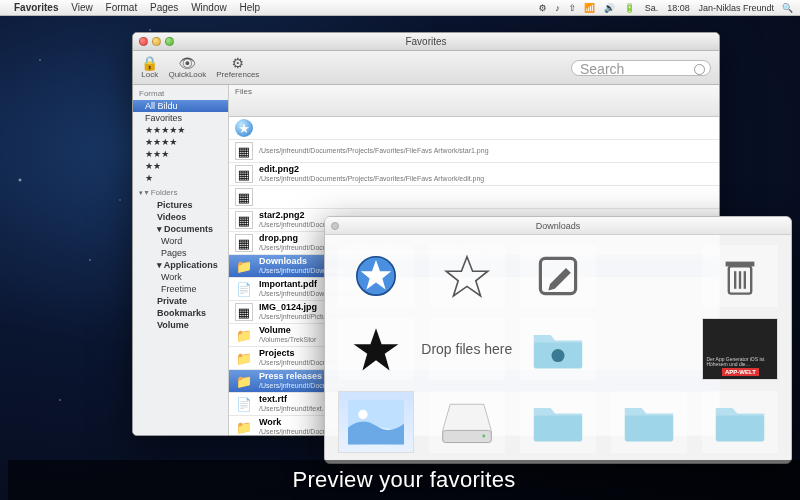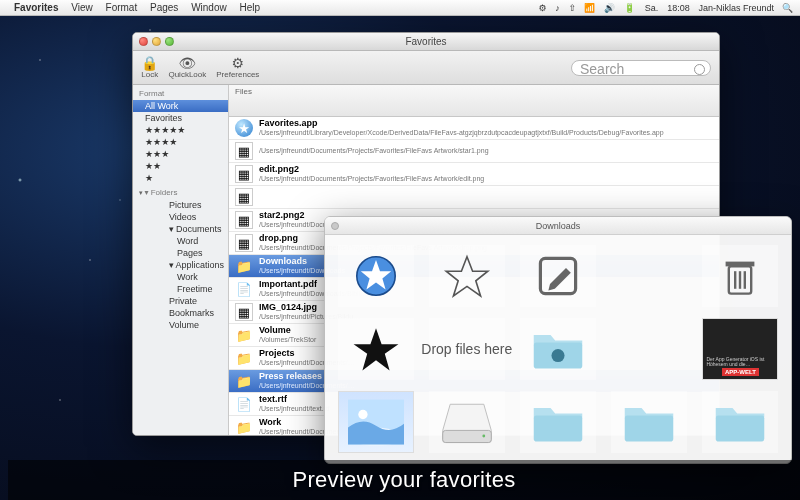--- a/index.html
+++ b/index.html
@@ -81,22 +81,22 @@
   .body { flex:1; display:flex; overflow:hidden; }
 
   
   .sidebar {
     width:96px; background:#eef0f2; border-right:1px solid #c9c9c9;
     font-size:9px; color:#333; overflow:hidden;
   }
   .sidebar .hdr { font-size:8px; color:#7a7a7a; padding:4px 6px 2px; text-transform:none;}
   .sidebar .item { padding:1px 6px 1px 12px; white-space:nowrap; cursor:pointer;}
   .sidebar .item.sel { background:linear-gradient(#5d8fdc,#3a6dc4); color:#fff;}
-  .sidebar .item.sub { padding-left:36px; }
-  .sidebar .item.sub2 { padding-left:44px; }
+  .sidebar .item.sub { padding-left:24px;font-weight:bold; }
+  .sidebar .item.sub2 { padding-left:28px; }
   .sidebar .disclose::before{content:"▸ ";font-size:7px;color:#666;}
   .sidebar .disclose.open::before{content:"▾ ";}
 
   
   .filecol { flex:1; display:flex; flex-direction:column; background:#fff; overflow:hidden;}
   .filecol .colhdr{
     height:32px; background:linear-gradient(#f8f8f8,#e6e6e6); border-bottom:1px solid #c7c7c7;
     font-size:8px; color:#666; padding-left:6px; line-height:14px;
   }
   .files { flex:1; overflow:hidden; }
@@ -205,21 +205,21 @@
     <div class="spacer"></div>
     <div class="search">
       <span>Search</span>
     </div>
   </div>
 
   <div class="body">
     <div class="sidebar">
       <div class="hdr">Format</div>
       <div id="sb-groups">
-          <div class="item sel">All Work</div>
+          <div class="item sel">All Bildu</div>
           <div class="item">Favorites</div>
           <div class="item">★★★★★</div>
           <div class="item">★★★★</div>
           <div class="item">★★★</div>
           <div class="item">★★</div>
           <div class="item">★</div>
         </div>
       <div class="hdr disclose open">▾ Folders</div>
       <div id="sb-folders">
           <div class="item sub">Pictures</div>
@@ -234,24 +234,20 @@
           <div class="item sub">Bookmarks</div>
           <div class="item sub">Volume</div>
         </div>
     </div>
 
     <div class="filecol">
       <div class="colhdr">Files</div>
       <div class="files" id="file-rows">
           <div class="row">
             <div class="ficon app">★</div>
-            <div class="ftext">
-              <div class="fname">Favorites.app</div>
-              <div class="path">/Users/jnfreundt/Library/Developer/Xcode/DerivedData/FileFavs-atgzjqbrzdutpcacdeupagtjxtxf/Build/Products/Debug/Favorites.app</div>
-            </div>
           </div>
           <div class="row">
             <div class="ficon img">▦</div>
             <div class="ftext">
               <div class="path">/Users/jnfreundt/Documents/Projects/Favorites/FileFavs Artwork/star1.png</div>
             </div>
           </div>
           <div class="row">
             <div class="ficon img">▦</div>
             <div class="ftext">

